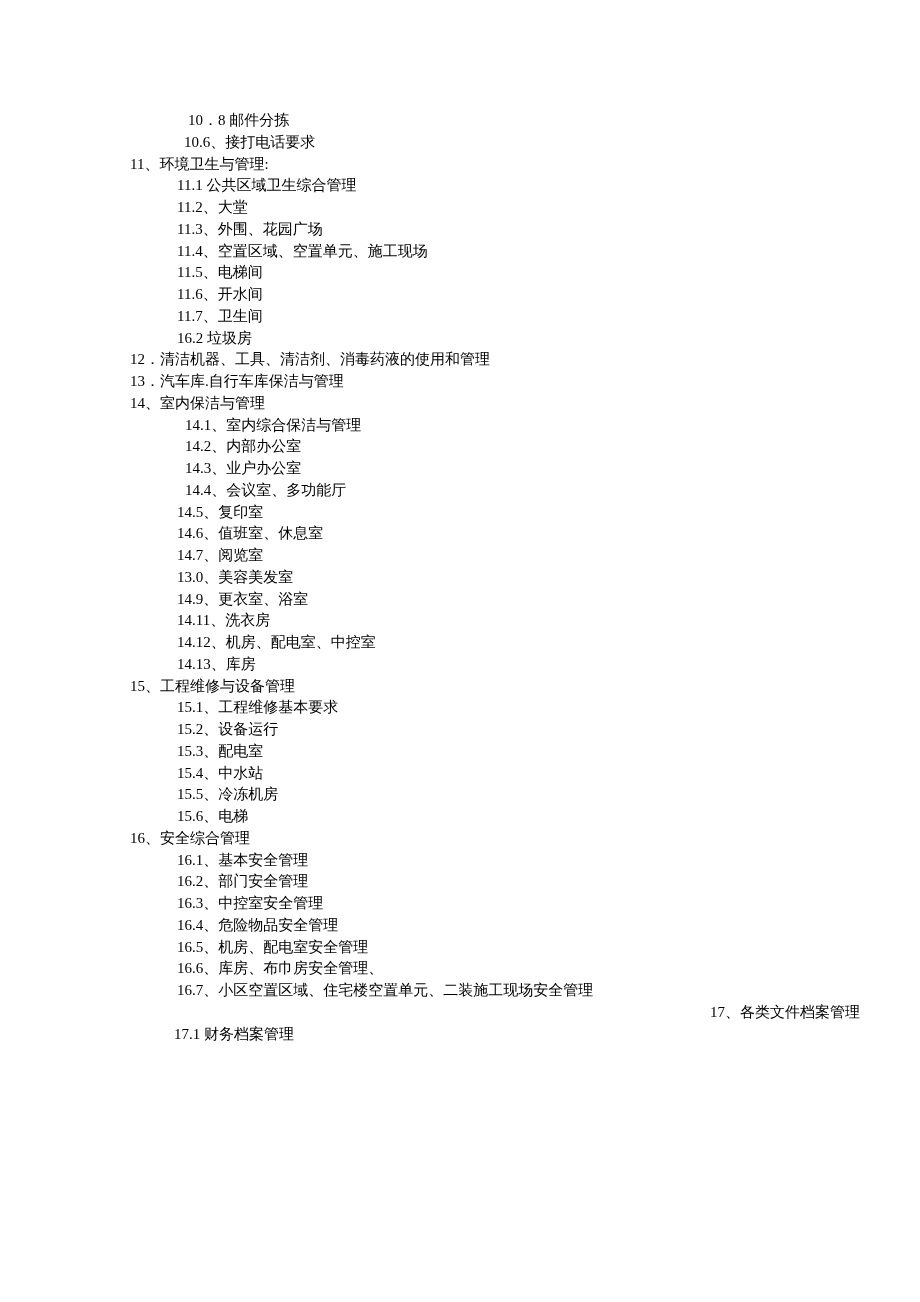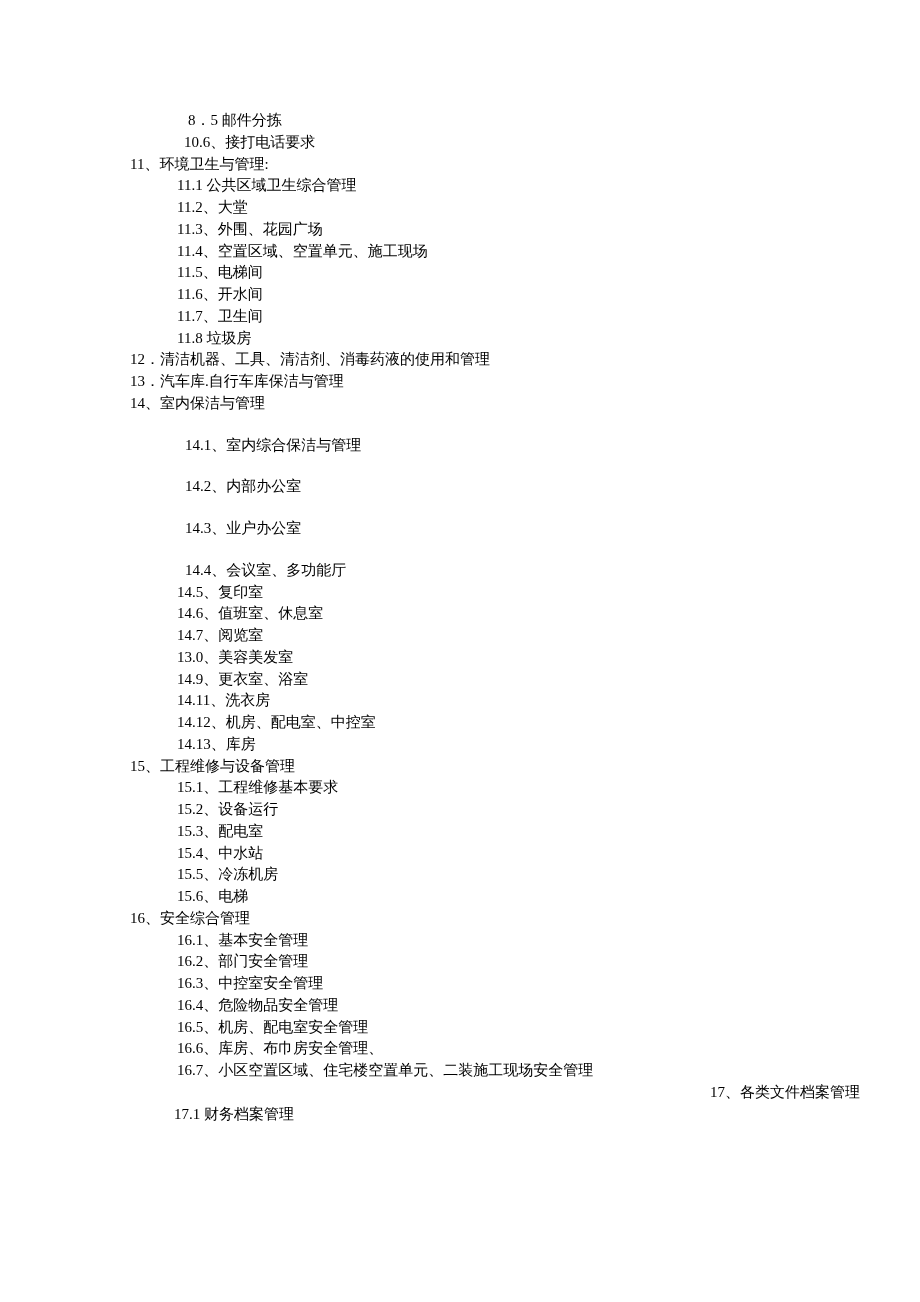--- a/index.html
+++ b/index.html
@@ -13,40 +13,40 @@
       width: 920px;
     }
     .page {
       padding: 110px 60px 60px 130px;
     }
     .line { white-space: pre; }
     .indent-00 { padding-left: 58px; } 
     .indent-0  { padding-left: 54px; } 
     .indent-1  { padding-left: 0px; }  
     .indent-2  { padding-left: 47px; }  
-    .indent-3  { padding-left: 55px; margin-top: 20px; }  
+    .indent-3  { padding-left: 55px; }  
     .indent-3b { padding-left: 47px; }  
     .indent-4  { padding-left: 10px; text-align: right; }  
     .indent-5  { padding-left: 44px; }  
   </style>
 </head>
 <body>
 
 <div class="page" id="page">
-    <div class="line indent-00">8．5 邮件分拣</div>
+    <div class="line indent-00">10．8 邮件分拣</div>
     <div class="line indent-0">10.6、接打电话要求</div>
     <div class="line indent-1">11、环境卫生与管理:</div>
     <div class="line indent-2">11.1 公共区域卫生综合管理</div>
     <div class="line indent-2">11.2、大堂</div>
     <div class="line indent-2">11.3、外围、花园广场</div>
     <div class="line indent-2">11.4、空置区域、空置单元、施工现场</div>
     <div class="line indent-2">11.5、电梯间</div>
     <div class="line indent-2">11.6、开水间</div>
     <div class="line indent-2">11.7、卫生间</div>
-    <div class="line indent-2">11.8 垃圾房</div>
+    <div class="line indent-2">16.2 垃圾房</div>
     <div class="line indent-1">12．清洁机器、工具、清洁剂、消毒药液的使用和管理</div>
     <div class="line indent-1">13．汽车库.自行车库保洁与管理</div>
     <div class="line indent-1">14、室内保洁与管理</div>
     <div class="line indent-3">14.1、室内综合保洁与管理</div>
     <div class="line indent-3">14.2、内部办公室</div>
     <div class="line indent-3">14.3、业户办公室</div>
     <div class="line indent-3">14.4、会议室、多功能厅</div>
     <div class="line indent-3b">14.5、复印室</div>
     <div class="line indent-3b">14.6、值班室、休息室</div>
     <div class="line indent-3b">14.7、阅览室</div>

